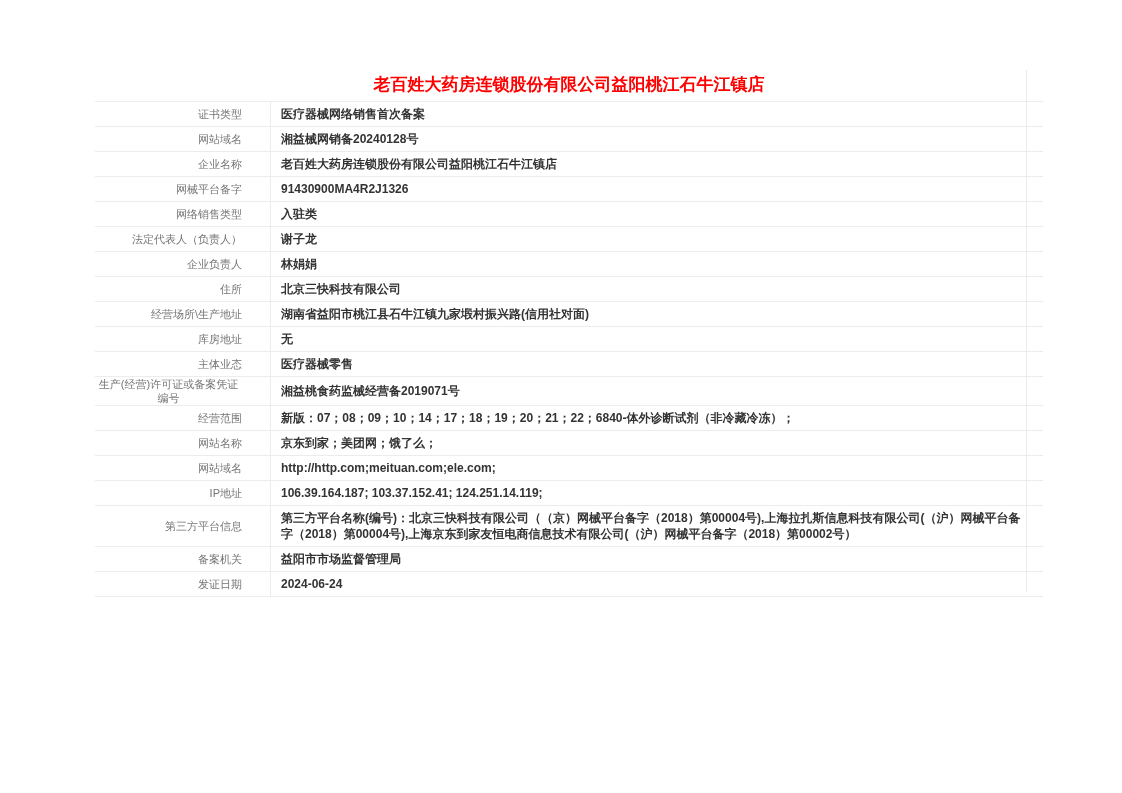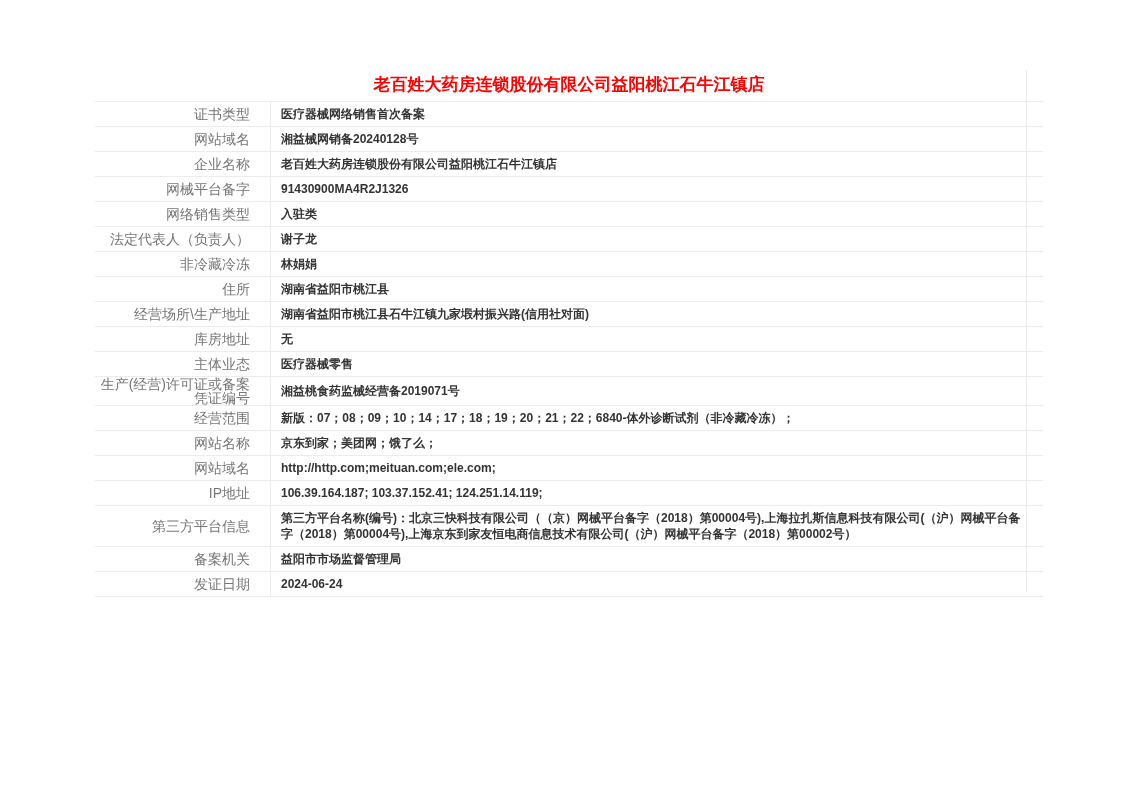--- a/index.html
+++ b/index.html
@@ -22,27 +22,27 @@
   }
   .table { border-top: 1px solid var(--rule-color, #ececec); }
   .row {
     display: flex;
     align-items: stretch;
     border-bottom: 1px solid var(--rule-color, #ececec);
     min-height: 24px;
   }
   .label {
     width: 176px;
-    padding-right: 20px;
+    padding-right: 28px;
     border-right: 1px solid var(--rule-color, #ececec);
     display: flex;
     align-items: center;
     justify-content: flex-end;
-    text-align: right;
-    font-size: 14px;
+    text-align: center;
+    font-size: 11px;
     line-height: 14px;
     color: var(--label-color, #757575);
   }
   .value {
     flex: 1;
     padding: 4px 12px 4px 10px;
     display: flex;
     align-items: center;
     font-size: 12px;
     line-height: 16px;
@@ -84,26 +84,26 @@
         </div>
         <div class="row">
           <div class="label">网络销售类型</div>
           <div class="value">入驻类</div>
         </div>
         <div class="row">
           <div class="label">法定代表人（负责人）</div>
           <div class="value">谢子龙</div>
         </div>
         <div class="row">
-          <div class="label">非冷藏冷冻</div>
+          <div class="label">企业负责人</div>
           <div class="value">林娟娟</div>
         </div>
         <div class="row">
           <div class="label">住所</div>
-          <div class="value">湖南省益阳市桃江县</div>
+          <div class="value">北京三快科技有限公司</div>
         </div>
         <div class="row">
           <div class="label">经营场所\生产地址</div>
           <div class="value">湖南省益阳市桃江县石牛江镇九家塅村振兴路(信用社对面)</div>
         </div>
         <div class="row">
           <div class="label">库房地址</div>
           <div class="value">无</div>
         </div>
         <div class="row">

